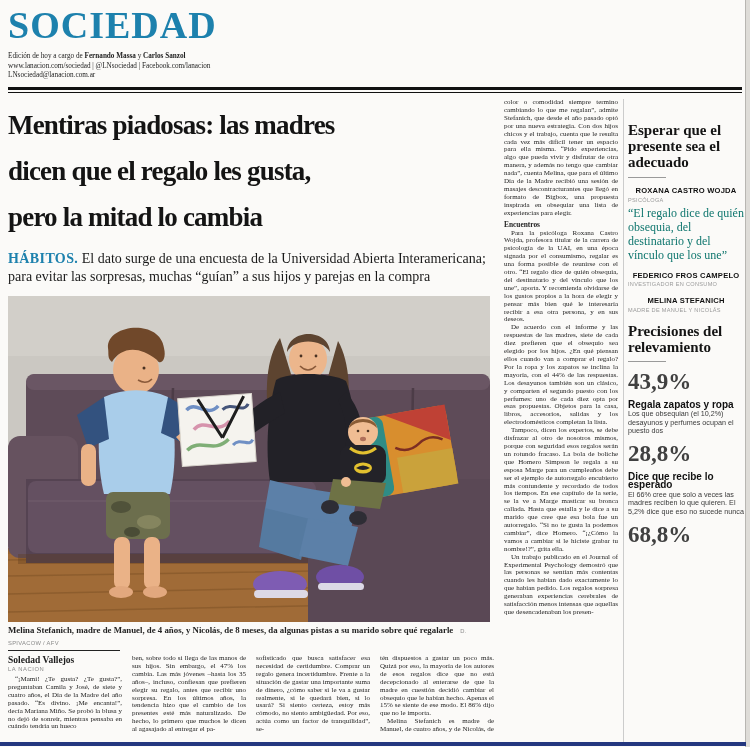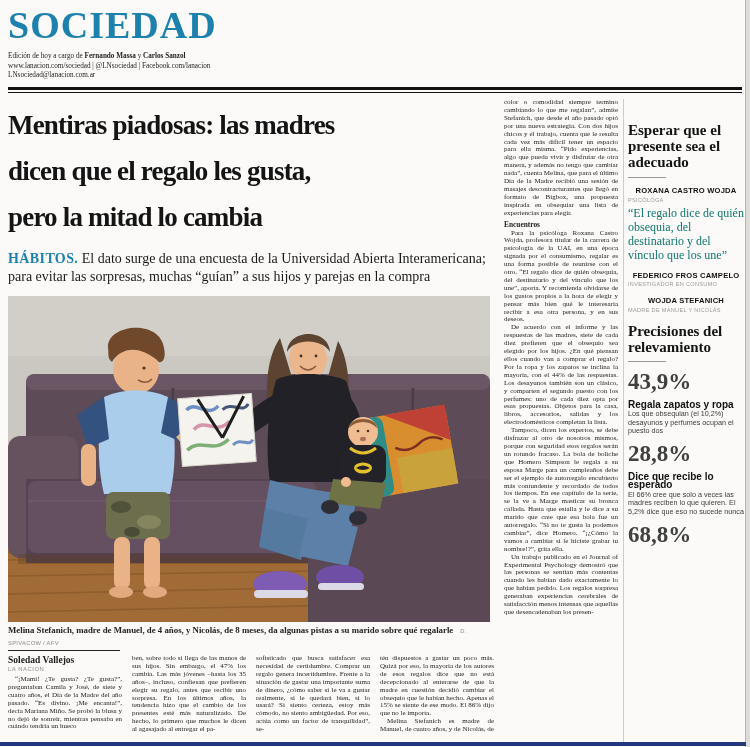--- a/index.html
+++ b/index.html
@@ -222,21 +222,21 @@
     <div class="q-block">
       <div class="q-name">ROXANA CASTRO WOJDA</div>
       <div class="q-role">PSICÓLOGA</div>
       <div class="q-text">“El regalo dice de quién obsequia, del destinatario y del vínculo que los une”</div>
     </div>
     <div class="q-block">
       <div class="q-name">FEDERICO FROS CAMPELO</div>
       <div class="q-role">INVESTIGADOR EN CONSUMO</div>
     </div>
     <div class="q-block">
-      <div class="q-name">WOJDA STEFANICH</div>
+      <div class="q-name">MELINA STEFANICH</div>
       <div class="q-role">MADRE DE MANUEL Y NICOLÁS</div>
     </div>
 
     <div class="stats-title">Precisiones del relevamiento</div>
     <div class="sb-rule"></div>
 
     <div class="stat">
       <div class="stat-value">43,9%</div>
       <div class="stat-label">Regala zapatos y ropa</div>
       <div class="stat-desc">Los que obsequian (el 10,2%) desayunos y perfumes ocupan el puesto dos</div>

